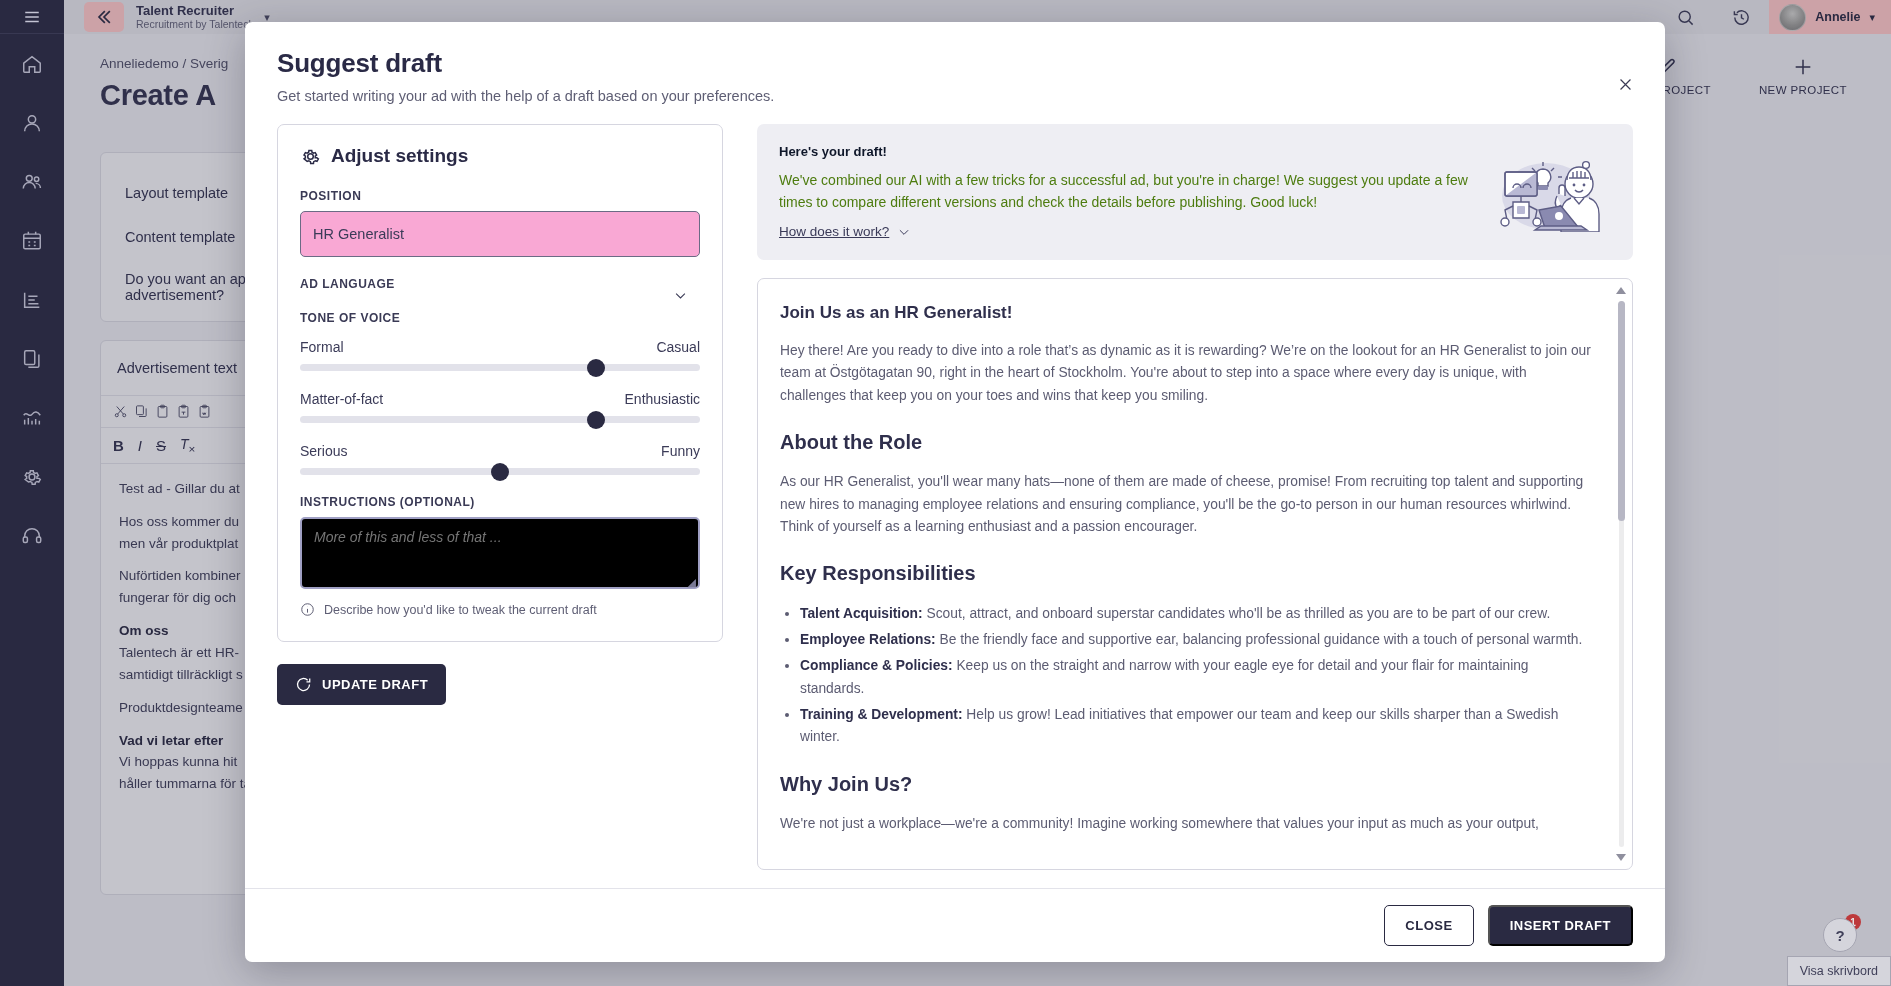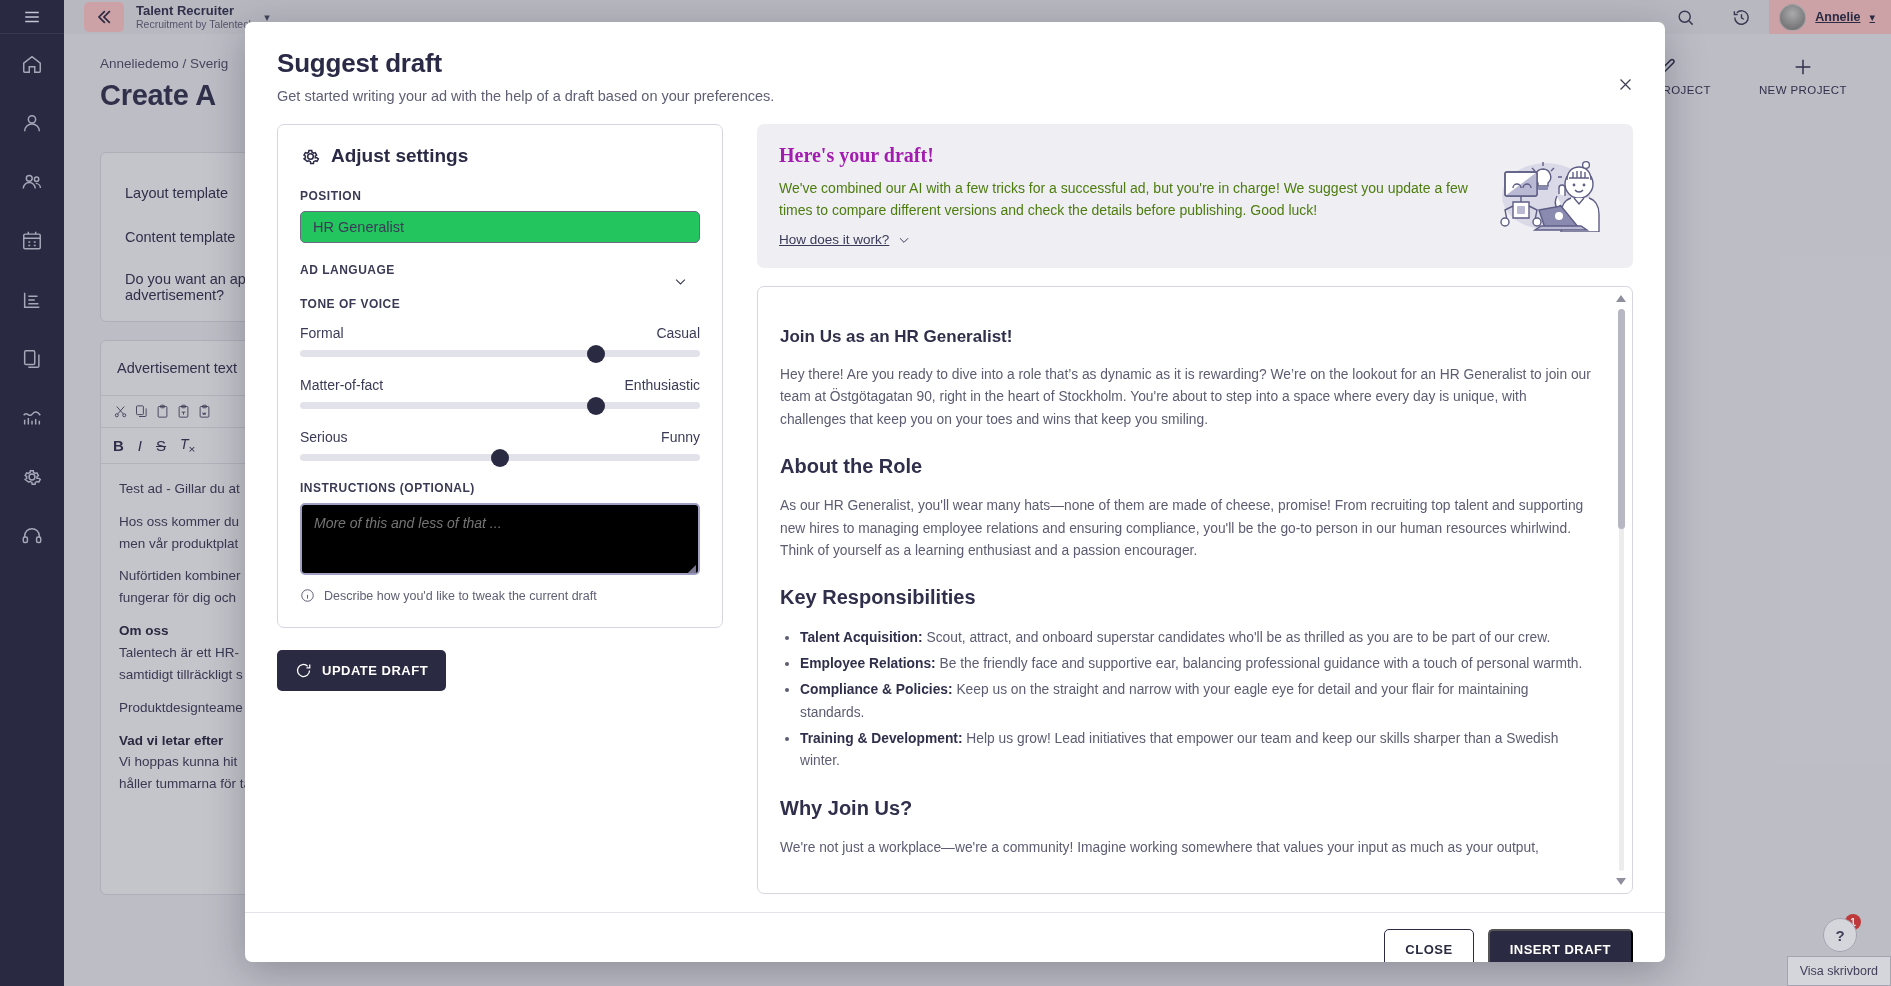--- a/index.html
+++ b/index.html
@@ -38,21 +38,21 @@
     display:flex;align-items:center;justify-content:center; color:#2a2a42;
   }
   .brandblock { margin-left:12px; line-height:1.15; }
   .brand-t { font-size:13px; font-weight:bold; color:#31314d; }
   .brand-s { font-size:10.5px; color:#5a5a70; }
   .brand-caret { margin-left:10px; color:#44445e; font-size:11px; }
   .top-right { margin-left:auto; display:flex; align-items:center; height:100%; }
   .top-ico { width:56px; height:100%; display:flex;align-items:center;justify-content:center; color:#3a3a55; }
   .top-ico svg { width:19px;height:19px; }
   .userchip {
-    background:#dfb0b4; height:100%; display:flex; align-items:center; padding:0 16px 0 10px; gap:9px;text-decoration:underline;
+    background:#dfb0b4; height:100%; display:flex; align-items:center; padding:0 16px 0 10px; gap:9px;
   }
   .avatar {
     width:27px;height:27px;border-radius:50%;
     background:radial-gradient(circle at 50% 35%, #b9b9b9 0%, #8d8d8d 55%, #6d6d70 100%);
     border:1px solid #ffffff55;
   }
   .uname { font-size:12.5px; color:#2a2a42; font-weight:bold;}
 
   .page {
     position:absolute; left:64px; top:34px; right:0; bottom:0;
@@ -123,23 +123,23 @@
 
   .m-body { flex:1; display:flex; gap:34px; padding:6px 32px 0 32px; }
 
   
   .settings { flex:0 0 446px; display:flex; flex-direction:column; }
   .settings-card { border:1px solid #d6d6e0; border-radius:7px; padding:20px 22px 24px 22px; }
   .s-title { display:flex; align-items:center; gap:10px; font-size:19px; font-weight:bold; color:#2a2a46; margin-bottom:22px;}
   .s-title svg { width:21px;height:21px; }
   .flabel { font-size:12px; font-weight:bold; letter-spacing:.5px; color:#3a3a55; margin-bottom:8px; }
   .finput {
-    width:100%; height:32px; border:1px solid #6b6b85; border-radius:5px;
+    width:100%; height:46px; border:1px solid #6b6b85; border-radius:5px;
     padding:12px 12px; font-size:14.5px; color:#3b3b58; display:flex; align-items:center;
-    font-family:"Liberation Sans",sans-serif; background:#22c55e;
+    font-family:"Liberation Sans",sans-serif; background:#f9a8d4;
   }
   .fselect { position:relative; }
   .fselect .chev { position:absolute; right:12px; top:11px; color:#3a3a55; }
   .fgroup { margin-bottom:20px; }
 
   .tone-label { font-size:12px; font-weight:bold; letter-spacing:.5px; color:#3a3a55; margin-bottom:14px;}
   .tone-row { margin-bottom:20px; }
   .tone-ends { display:flex; justify-content:space-between; font-size:14px; color:#3b3b58; margin-bottom:9px;}
   .track { position:relative; height:7px; background:#e2e2ea; border-radius:4px; }
   .knob { position:absolute; top:-5.5px; width:18px;height:18px;border-radius:50%; background:#2a2a42; transform:translateX(-50%);}
@@ -161,31 +161,31 @@
   }
   .btn-update svg { width:17px;height:17px; }
 
   
   .draft { flex:1; display:flex; flex-direction:column; min-width:0; }
   .info-card {
     background:#eeeef3; border-radius:7px; padding:20px 22px; display:flex; gap:18px; align-items:flex-start;
     margin-bottom:18px;
   }
   .info-txt { flex:1; }
-  .info-h { font-size:20px; font-weight:bold; color:#a21caf; margin-bottom:11px;font-family:Liberation Serif, serif; }
+  .info-h { font-size:13px; font-weight:bold; color:#0f172a; margin-bottom:11px; }
   .info-p { font-size:14px; color:#4d7c0f; line-height:1.55; }
   .info-link { display:inline-flex; align-items:center; gap:8px; margin-top:11px; font-size:13.5px; color:#3a3a58; text-decoration:underline; }
   .illus { flex:0 0 120px; height:88px; }
 
   .draft-box {
     flex:1; border:1px solid #d6d6e0; border-radius:7px; position:relative; overflow:hidden;
     background:#fff;
   }
   .draft-inner { padding:20px 36px 20px 22px; font-size:13.8px; color:#5c5c72; line-height:1.62; }
-  .draft-inner h3 { font-size:17px; color:#2f2f4c; font-weight:bold; margin:16px 0 13px 0; }
+  .draft-inner h3 { font-size:17px; color:#2f2f4c; font-weight:bold; margin:0 0 13px 0; }
   .draft-inner h4 { font-size:20px; color:#2f2f4c; font-weight:bold; margin:19px 0 13px 0; }
   .draft-inner p { margin:0 0 13px 0; }
   .draft-inner ul { margin:0 0 6px 20px; }
   .draft-inner li { margin-bottom:4px; }
   .draft-inner li b { color:#2f2f4c; }
   .dscroll { position:absolute; right:5px; top:8px; bottom:8px; width:11px; }
   .dscroll .trk { position:absolute; top:14px; bottom:14px; left:3px; width:5px; background:#ececed; border-radius:3px;}
   .dscroll .th { position:absolute; top:14px; height:220px; left:2px; width:7px; background:#b7b7c4; border-radius:4px;}
   .dscroll .up, .dscroll .dn { position:absolute; left:0; width:0;height:0;border-left:5px solid transparent;border-right:5px solid transparent;}
   .dscroll .up { top:0; border-bottom:7px solid #8f8f9e; }

